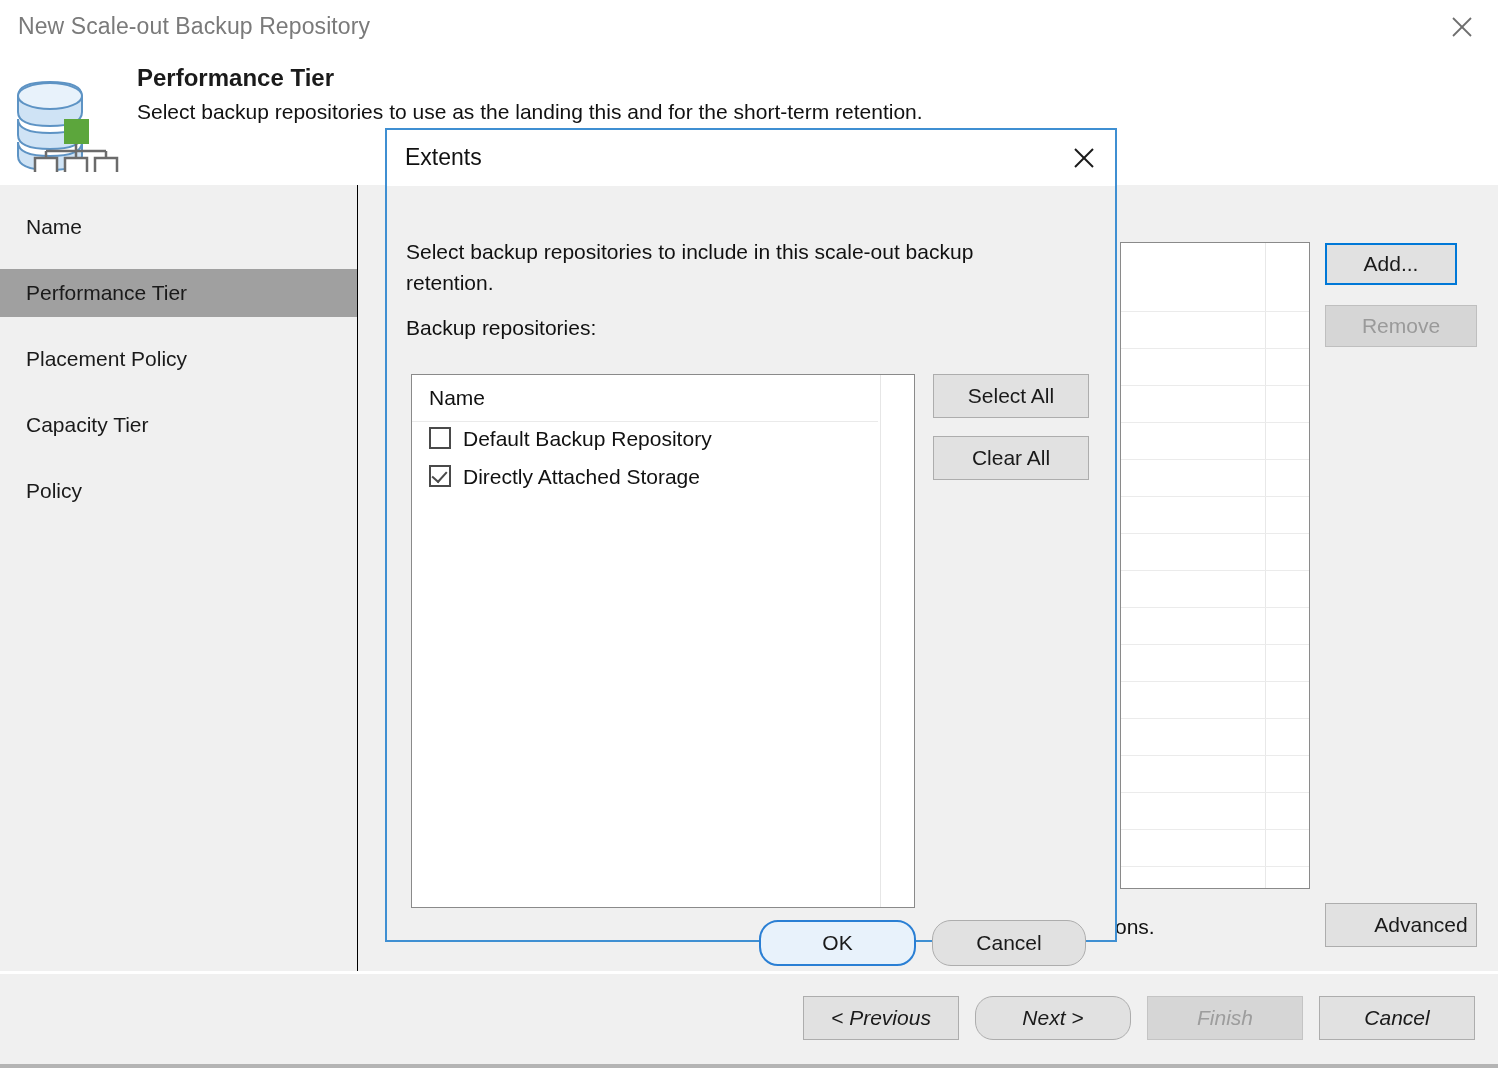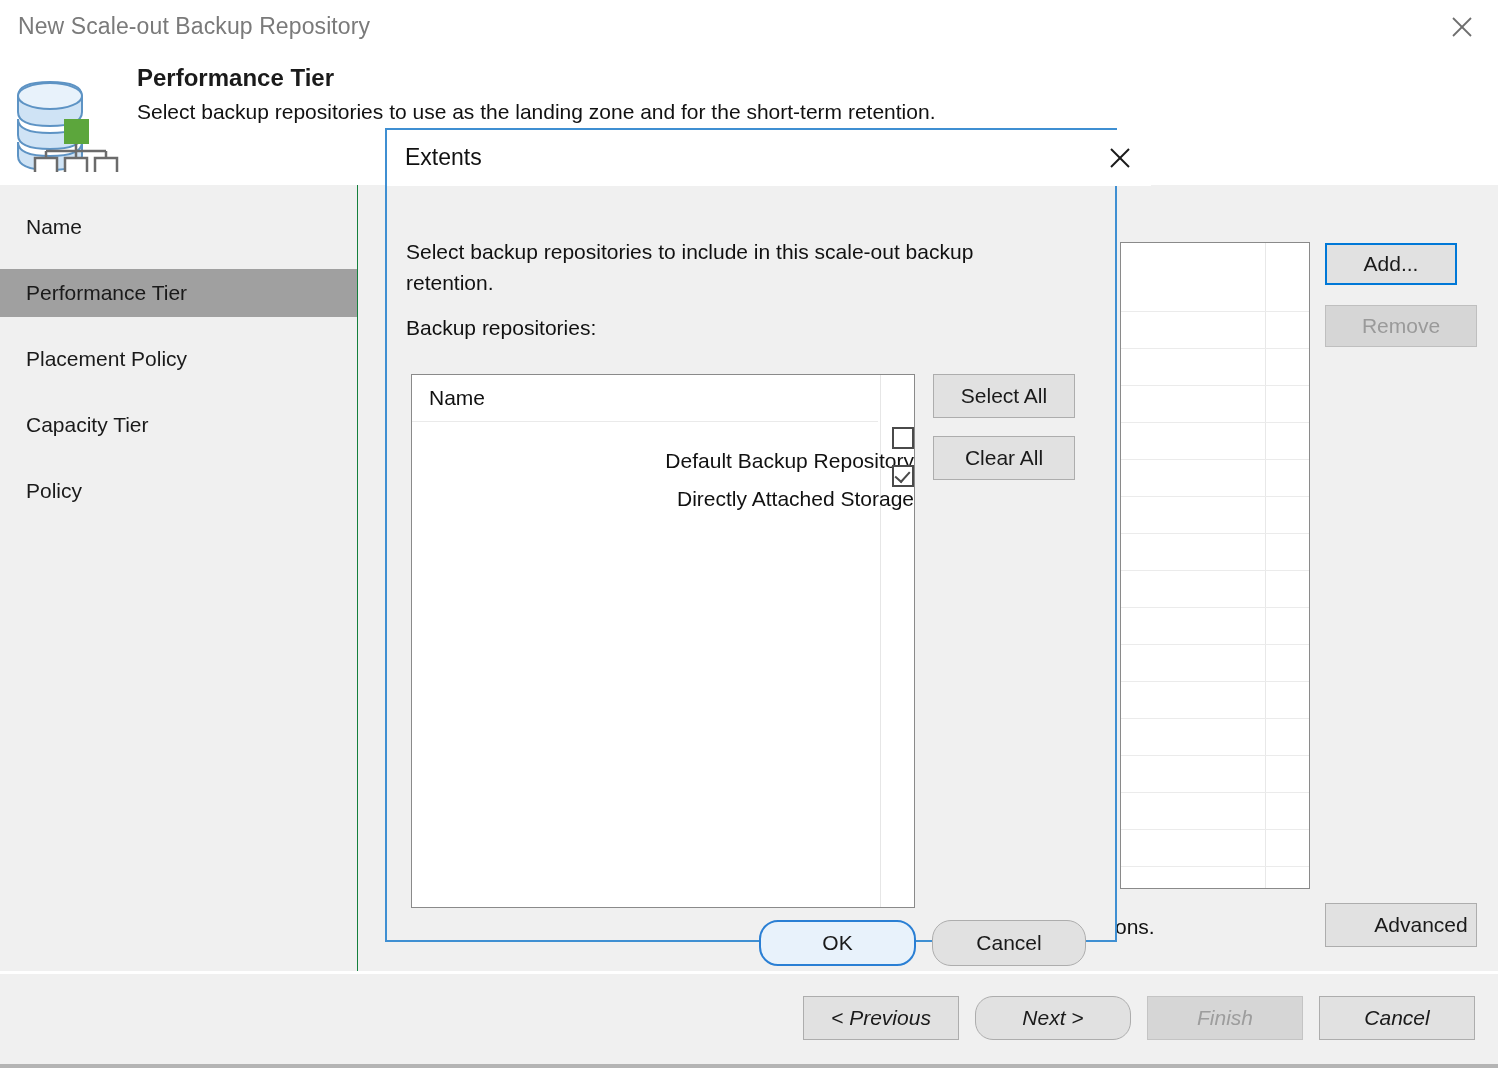--- a/index.html
+++ b/index.html
@@ -15,21 +15,21 @@
     position: relative;
     -webkit-font-smoothing: antialiased;
   }
 
   
   #wizard-window {
     position: absolute;
     left: 0; top: 0;
     width: 1498px;
     height: 1068px;
-    background: #15803d;
+    background: #000000;
   }
 
   
   #title-bar {
     position: absolute;
     left: 0; top: 0;
     width: 1498px;
     height: 58px;
     background: #ffffff;
   }
@@ -265,21 +265,20 @@
     background: #f0f0f0;
     border: 2px solid #3f8fd2;
     box-sizing: border-box;
   }
   #modal-titlebar {
     position: absolute;
     left: 0; top: 0;
     width: 728px;
     height: 56px;
     background: #ffffff;
-    padding-left: 36px;
   }
   #modal-title {
     position: absolute;
     left: 18px;
     top: 14px;
     font-size: 23px;
     color: #111111;
     white-space: nowrap;
   }
   #modal-close {
@@ -353,23 +352,22 @@
     top: 11px;
     font-size: 21px;
     color: #111111;
   }
   .repo-row {
     position: absolute;
     left: 0;
     width: 502px;
     height: 38px;
     display: flex;
-    align-items: flex-end;
-    cursor: default;
-    flex-direction: column;
+    align-items: flex-start;
+    cursor: default;
   }
   .repo-checkbox {
     margin-left: 17px;
     width: 22px;
     height: 22px;
     border: 2px solid #4a4a4a;
     background: #ffffff;
     box-sizing: border-box;
     position: relative;
     flex: 0 0 auto;
@@ -389,21 +387,21 @@
     margin-left: 12px;
     font-size: 21px;
     color: #111111;
     white-space: nowrap;
   }
 
   
   .side-button {
     position: absolute;
     left: 546px;  
-    width: 142px;
+    width: 156px;
     height: 44px;
     background: #e1e1e1;
     border: 1px solid #adadad;
     font-size: 21px;
     color: #1a1a1a;
     font-family: "Liberation Sans", sans-serif;
     display: flex;
     align-items: center;
     justify-content: center;
     cursor: default;
@@ -471,21 +469,21 @@
         <line x1="38" y1="79" x2="38" y2="86" stroke="#6b6b6b" stroke-width="2.5"></line>
         <line x1="68" y1="79" x2="68" y2="86" stroke="#6b6b6b" stroke-width="2.5"></line>
         <line x1="98" y1="79" x2="98" y2="86" stroke="#6b6b6b" stroke-width="2.5"></line>
 
         <rect x="27" y="86" width="22" height="17" fill="#ffffff" stroke="#6b6b6b" stroke-width="2.5"></rect>
         <rect x="57" y="86" width="22" height="17" fill="#ffffff" stroke="#6b6b6b" stroke-width="2.5"></rect>
         <rect x="87" y="86" width="22" height="17" fill="#ffffff" stroke="#6b6b6b" stroke-width="2.5"></rect>
       </svg>
     </div>
     <div id="page-title">Performance Tier</div>
-    <div id="page-subtitle">Select backup repositories to use as the landing zone and for the short-term retention.</div>
+    <div id="page-subtitle">Select backup repositories to use as the landing this and for the short-term retention.</div>
   </div>
 
   <div id="sidebar">
     <div class="sidebar-item" style="top:18px;">
       <span class="sidebar-label">Name</span>
     </div>
     <div class="sidebar-item selected" style="top:84px;">
       <span class="sidebar-label">Performance Tier</span>
     </div>
     <div class="sidebar-item" style="top:150px;">

